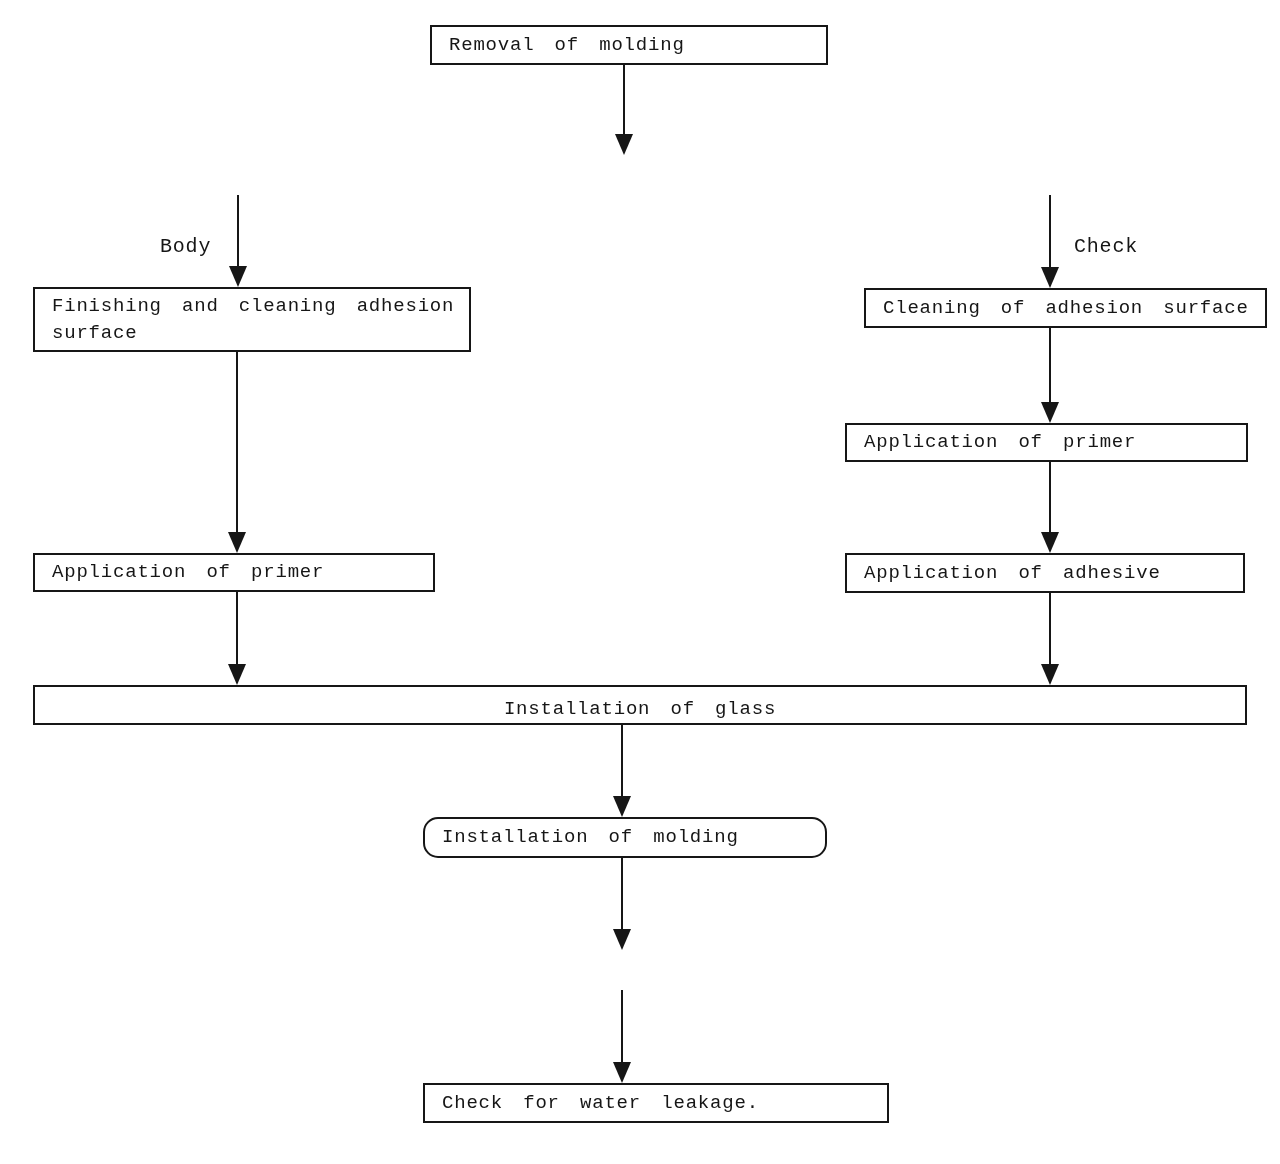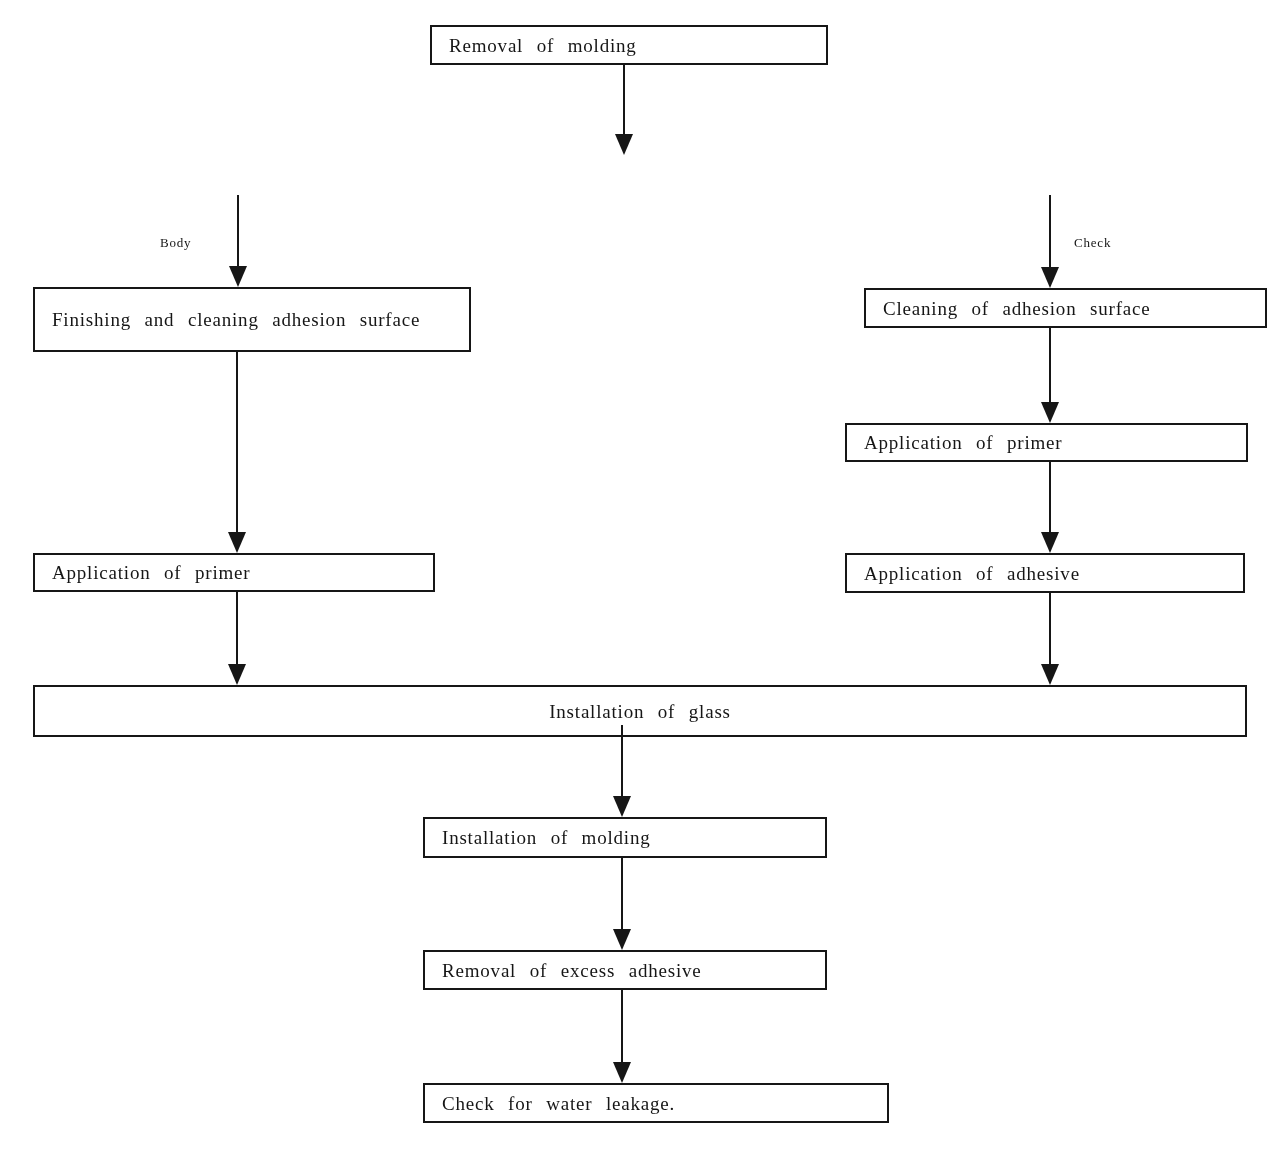--- a/index.html
+++ b/index.html
@@ -1,21 +1,21 @@
 <!DOCTYPE html>
 <html><head>
 <meta charset="utf-8">
 <style>
   html, body { margin: 0; padding: 0; background: #ffffff; }
   .canvas {
     position: relative;
     width: 1280px;
     height: 1164px;
     background: #ffffff;
-    font-family: Liberation Serif, serif;
+    font-family: Liberation Mono, monospace;
     color: #161616;
     overflow: hidden;
   }
   .box {
     position: absolute;
     border: 2px solid #161616;
     background: #ffffff;
     display: flex;
     align-items: center;
     font-size: 19px;
@@ -36,21 +36,21 @@
   }
   .arrow .shaft { flex: 1 1 auto; width: 2px; background: #161616; }
   .arrow .head {
     width: 0; height: 0; flex: 0 0 auto;
     border-left: 9px solid transparent;
     border-right: 9px solid transparent;
     border-top: 21px solid #161616;
   }
   .branch-label {
     position: absolute;
-    font-size: 13px;
+    font-size: 20px;
     letter-spacing: 0.8px;
   }
 </style>
 </head>
 <body>
 
 <div class="canvas">
 
   <div class="box pad" style="left:430px; top:25px; width:398px; height:40px;">
     <span>Removal of molding</span>
@@ -112,41 +112,38 @@
 
   <div class="box pad" style="left:845px; top:553px; width:400px; height:40px;">
     <span>Application of adhesive</span>
   </div>
 
   <div class="arrow" style="left:1050px; top:593px; height:92px;">
     <i class="shaft"></i>
     <i class="head"></i>
   </div>
 
-  <div class="box center" style="left:33px; top:685px; width:1214px; height:52px;">
+  <div class="box center" style="left:33px; top:685px; width:1214px; height:40px;align-items:flex-end;">
     <span>Installation of glass</span>
   </div>
 
   <div class="arrow" style="left:622px; top:725px; height:92px;">
     <i class="shaft"></i>
     <i class="head"></i>
   </div>
 
-  <div class="box pad" style="left:423px; top:817px; width:404px; height:41px;">
+  <div class="box pad" style="left:423px; top:817px; width:404px; height:41px;border-radius:15px;">
     <span>Installation of molding</span>
   </div>
 
   <div class="arrow" style="left:622px; top:858px; height:92px;">
     <i class="shaft"></i>
     <i class="head"></i>
   </div>
 
-  <div class="box pad" style="left:423px; top:950px; width:404px; height:40px;">
-    <span>Removal of excess adhesive</span>
-  </div>
 
   <div class="arrow" style="left:622px; top:990px; height:93px;">
     <i class="shaft"></i>
     <i class="head"></i>
   </div>
 
   <div class="box pad" style="left:423px; top:1083px; width:466px; height:40px;">
     <span>Check for water leakage.</span>
   </div>
 

